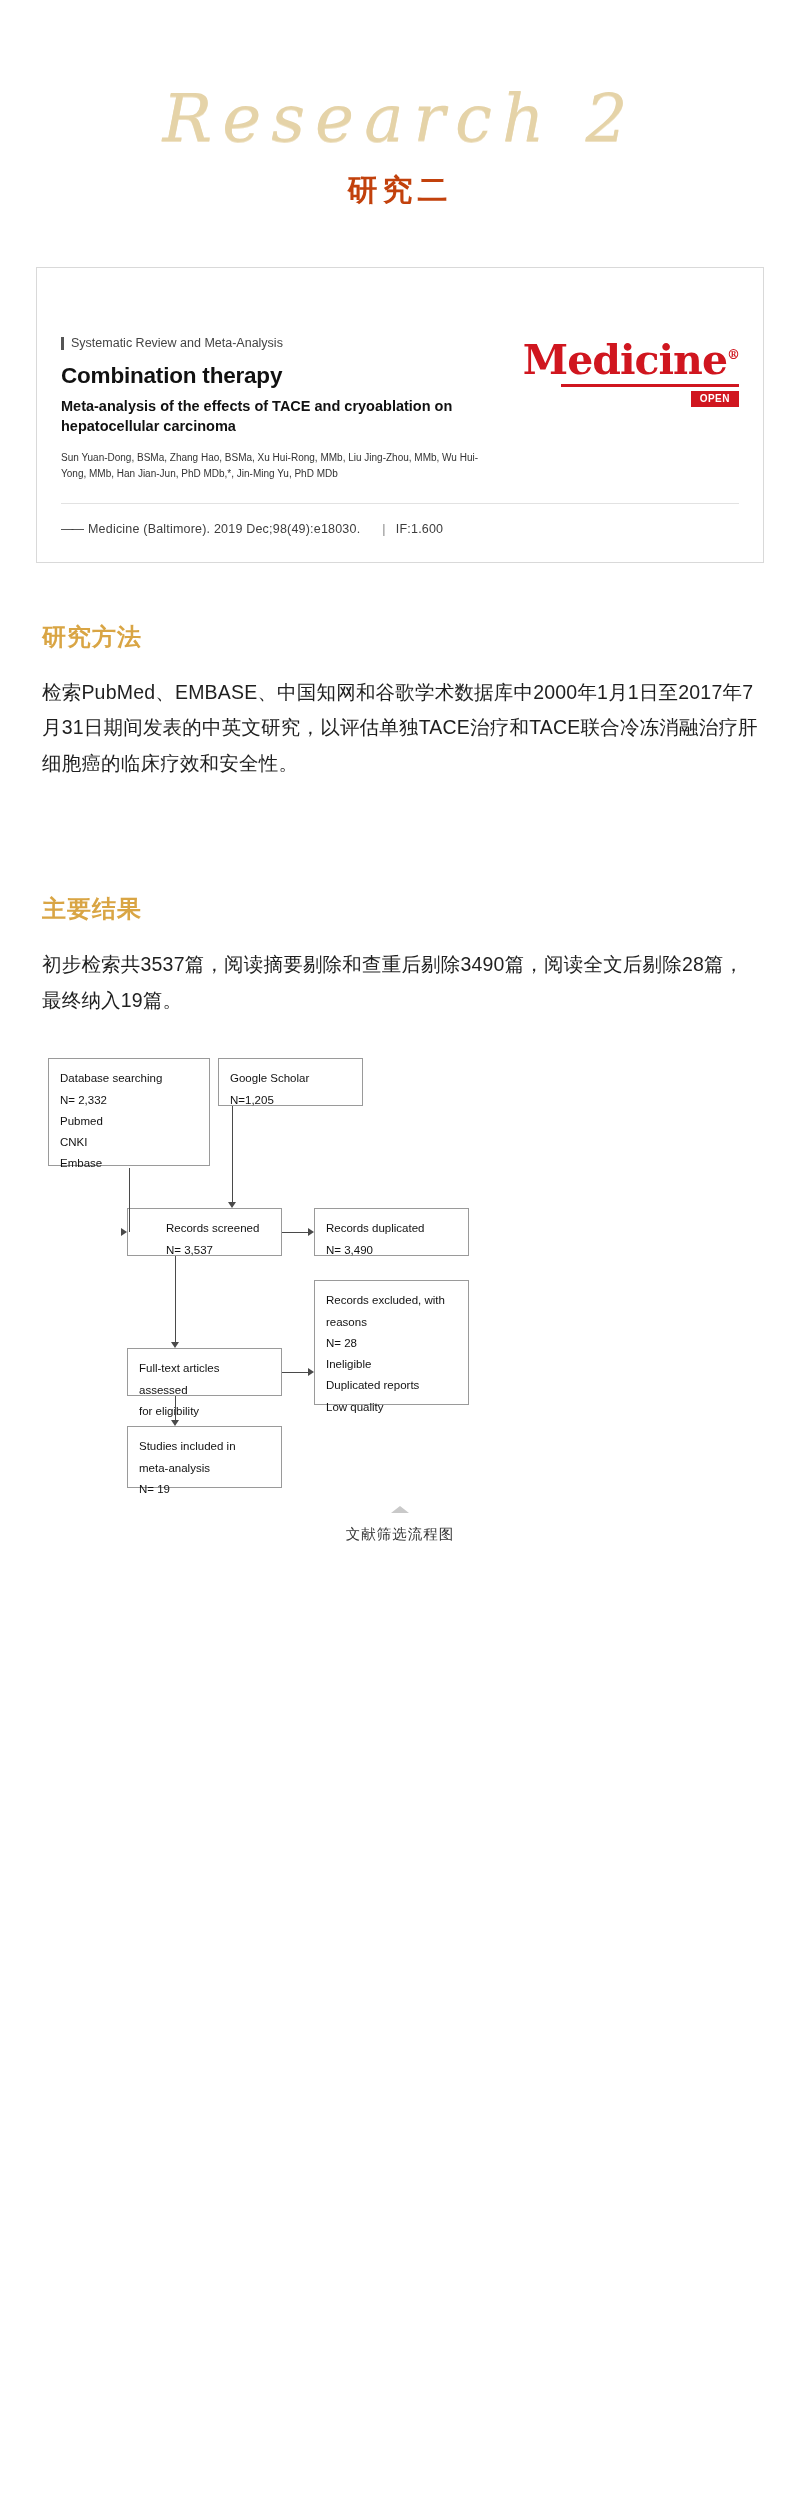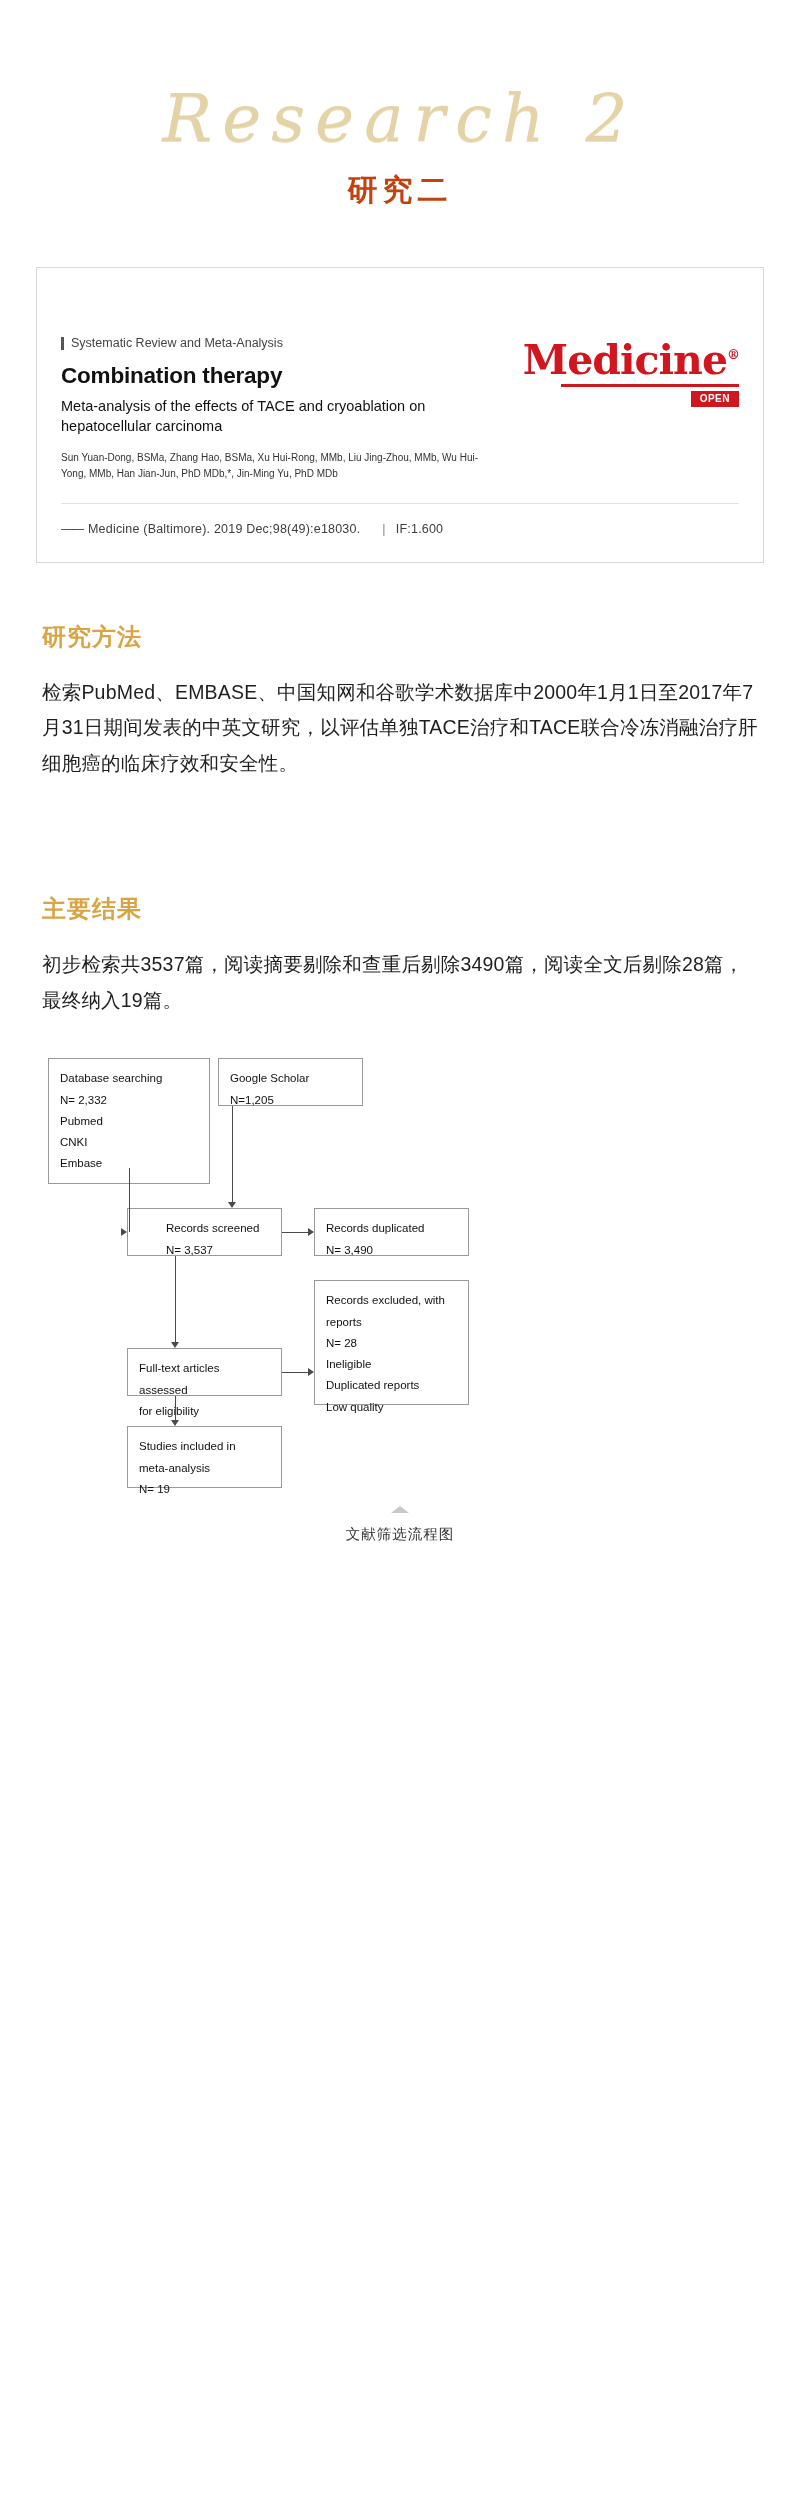--- a/index.html
+++ b/index.html
@@ -108,21 +108,21 @@
   }
   .article-title {
     font-size: 22.5px;
     font-weight: 700;
     color: #111;
     margin-top: 13px;
     letter-spacing: -.2px;
   }
   .article-subtitle {
     font-size: 14.5px;
-    font-weight: 400;
+    font-weight: 700;
     color: #111;
     margin-top: 7px;
     line-height: 1.38;
     max-width: 420px;
   }
   .authors {
     font-size: 10px;
     color: #333;
     margin-top: 14px;
     line-height: 1.62;
@@ -251,21 +251,21 @@
   <h2 class="sec-title">研究方法</h2>
   <p class="body-text">检索PubMed、EMBASE、中国知网和谷歌学术数据库中2000年1月1日至2017年7月31日期间发表的中英文研究，以评估单独TACE治疗和TACE联合冷冻消融治疗肝细胞癌的临床疗效和安全性。</p>
 
   <div class="spacer-lg"></div>
 
   <h2 class="sec-title">主要结果</h2>
   <p class="body-text">初步检索共3537篇，阅读摘要剔除和查重后剔除3490篇，阅读全文后剔除28篇，最终纳入19篇。</p>
 
   <div class="flow-wrap">
 
-    <div class="flow-box" style="left:6px; top:0px; width:162px; height:126px;">
+    <div class="flow-box" style="left:6px; top:0px; width:162px; height:108px;">
       <div>Database searching</div>
       <div>N= 2,332</div>
       <div>Pubmed</div>
       <div>CNKI</div>
       <div>Embase</div>
     </div>
 
     <div class="flow-box" style="left:176px; top:0px; width:145px; height:48px;">
       <div>Google Scholar</div>
       <div>N=1,205</div>
@@ -276,21 +276,21 @@
       <div>N= 3,537</div>
     </div>
 
     <div class="flow-box" style="left:272px; top:150px; width:155px; height:48px;">
       <div>Records duplicated</div>
       <div>N= 3,490</div>
     </div>
 
     <div class="flow-box" style="left:272px; top:222px; width:155px; height:125px;">
       <div>Records excluded, with</div>
-      <div>reports</div>
+      <div>reasons</div>
       <div>N= 28</div>
       <div>Ineligible</div>
       <div>Duplicated reports</div>
       <div>Low quality</div>
     </div>
 
     <div class="flow-box" style="left:85px; top:290px; width:155px; height:48px;">
       <div>Full-text articles assessed</div>
       <div>for eligibility</div>
     </div>

